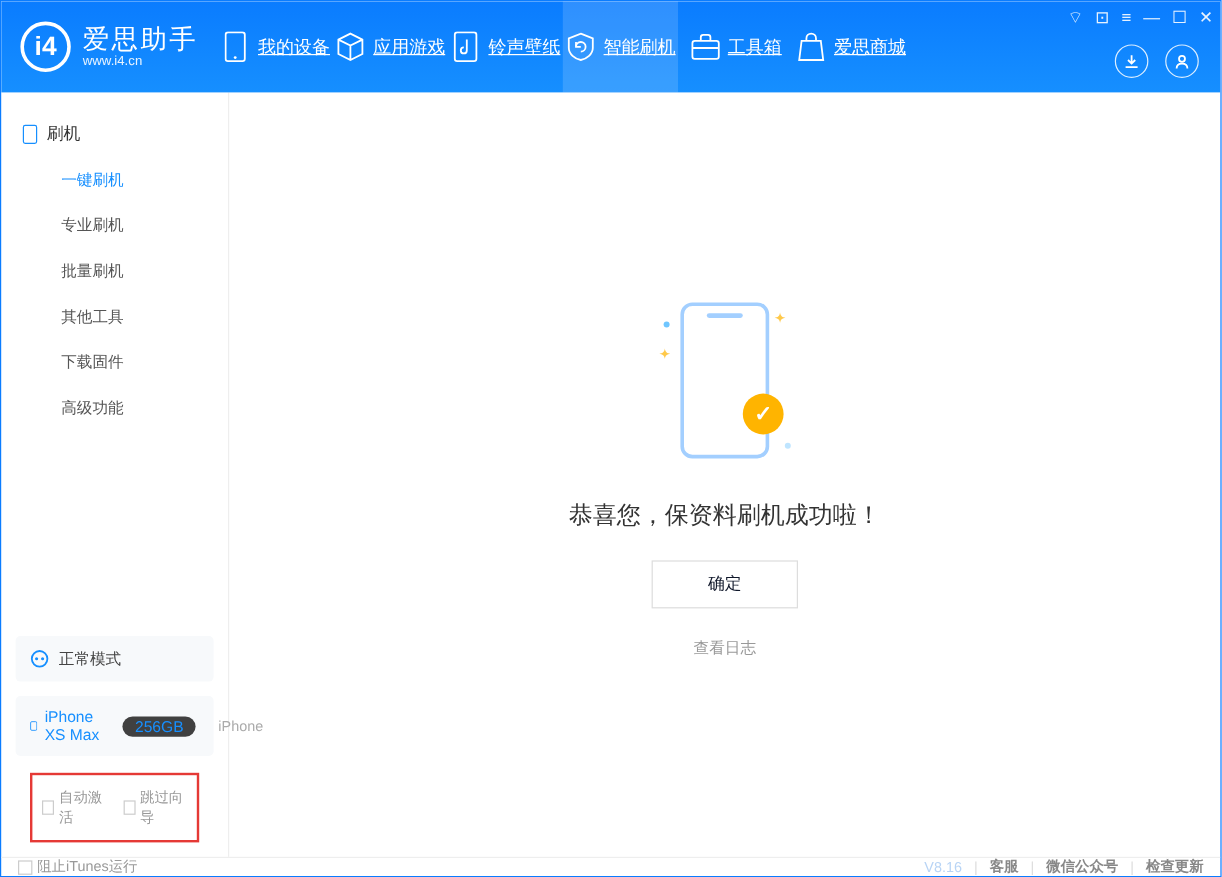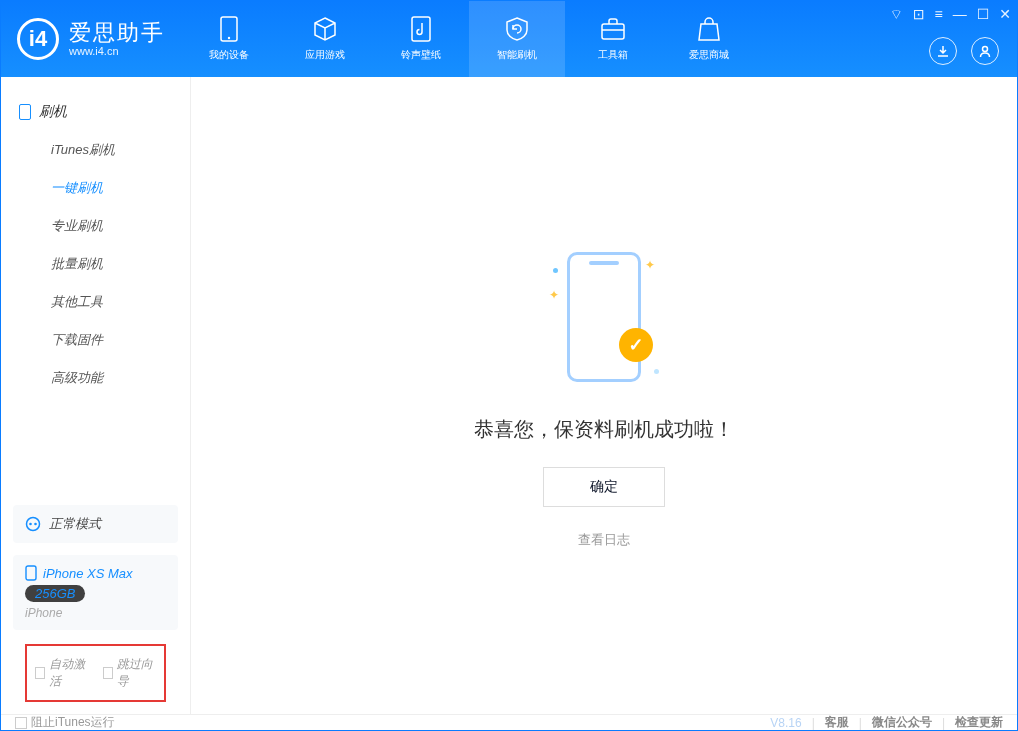--- a/index.html
+++ b/index.html
@@ -6,40 +6,40 @@
 body { background: #fff; width: 1018px; height: 731px; border: 1px solid #0a7cff; display: flex; flex-direction: column; }
 
 
 .header { background: linear-gradient(to bottom, #0a7cff, #168fff); height: 76px; display: flex; align-items: stretch; color: #fff; position: relative; }
 .logo-area { display: flex; align-items: center; padding: 0 16px; gap: 10px; }
 .logo-circle { width: 42px; height: 42px; border: 3px solid #fff; border-radius: 50%; display: flex; align-items: center; justify-content: center; font-weight: bold; font-size: 22px; color: #fff; }
 .logo-text { display: flex; flex-direction: column; line-height: 1.1; }
 .logo-title { font-size: 22px; font-weight: 500; letter-spacing: 2px; }
 .logo-sub { font-size: 11px; opacity: 0.9; }
 .tabs { display: flex; align-items: stretch; }
-.tab { width: 96px; display: flex; flex-direction: column; align-items: center; justify-content: center; gap: 6px; font-size: 10px; cursor: pointer; }
+.tab { width: 96px; display: flex; flex-direction: row; align-items: center; justify-content: center; gap: 6px; font-size: 15px; cursor: pointer; text-decoration: underline; }
 .tab.active { background: rgba(255,255,255,0.15); }
 .tab-icon { width: 26px; height: 26px; display: flex; align-items: center; justify-content: center; }
 .top-right { position: absolute; right: 6px; top: 4px; display: flex; gap: 10px; align-items: center; }
 .top-right span { cursor: pointer; font-size: 14px; opacity: 0.9; }
 .header-actions { position: absolute; right: 18px; bottom: 12px; display: flex; gap: 14px; }
 .circ-btn { width: 28px; height: 28px; border: 1.5px solid rgba(255,255,255,0.85); border-radius: 50%; display: flex; align-items: center; justify-content: center; cursor: pointer; }
 
 
 .body { flex: 1; display: flex; min-height: 0; }
-.sidebar { width: 190px; border-right: 1px solid #eee; display: flex; flex-direction: column; padding-top: 16px; font-style: italic; }
+.sidebar { width: 190px; border-right: 1px solid #eee; display: flex; flex-direction: column; padding-top: 16px; }
 .sb-header { display: flex; align-items: center; gap: 8px; padding: 10px 18px; font-size: 14px; color: #333; font-weight: 500; }
 .sb-item { padding: 10px 18px 10px 50px; font-size: 13px; color: #555; cursor: pointer; }
 .sb-item.active { color: #168fff; }
 .sb-header .sq-icon { width: 12px; height: 16px; border: 1.5px solid #168fff; border-radius: 2px; }
 .sb-header .menu-icon { display: flex; flex-direction: column; gap: 2px; }
 .sb-header .menu-icon span { width: 12px; height: 1.5px; background: #bbb; }
 .spacer { flex: 1; }
 .mode-box, .device-box { background: #f7f9fb; margin: 6px 12px; padding: 10px 12px; border-radius: 4px; font-size: 13px; color: #444; display: flex; align-items: center; gap: 8px; }
-.device-box { flex-direction: column; align-items: flex-start; gap: 4px; }
+.device-box { flex-direction: row; align-items: center; gap: 19px; }
 .device-name { color: #168fff; font-weight: 500; display: flex; align-items: center; gap: 6px; }
 .capacity { background: #404040; color: #168fff; border-radius: 10px; padding: 1px 10px; font-size: 13px; }
 .device-type { color: #aaa; font-size: 12px; }
 .options-box { border: 2px solid #e53935; margin: 8px 24px 12px; padding: 10px 8px; display: flex; gap: 14px; font-size: 12px; color: #999; }
 .chk { display: flex; align-items: center; gap: 4px; cursor: pointer; }
 .chk-box { width: 12px; height: 12px; border: 1px solid #ccc; background: #fff; }
 
 
 .main { flex: 1; display: flex; flex-direction: column; align-items: center; justify-content: center; gap: 24px; }
 .phone-illus { width: 110px; height: 150px; position: relative; display: flex; align-items: center; justify-content: center; }
@@ -153,21 +153,20 @@
       </div>
   </div>
 </div>
 
 <div class="body">
   <div class="sidebar">
     <div class="sb-header">
       <span class="sq-icon"></span>
       <span>刷机</span>
     </div>
-    <div class="sb-item">iTunes刷机</div>
     <div class="sb-item active">一键刷机</div>
     <div class="sb-item">专业刷机</div>
     <div class="sb-item">批量刷机</div>
 
     <div class="sb-item">其他工具</div>
     <div class="sb-item">下载固件</div>
     <div class="sb-item">高级功能</div>
 
     <div class="spacer"></div>
 

